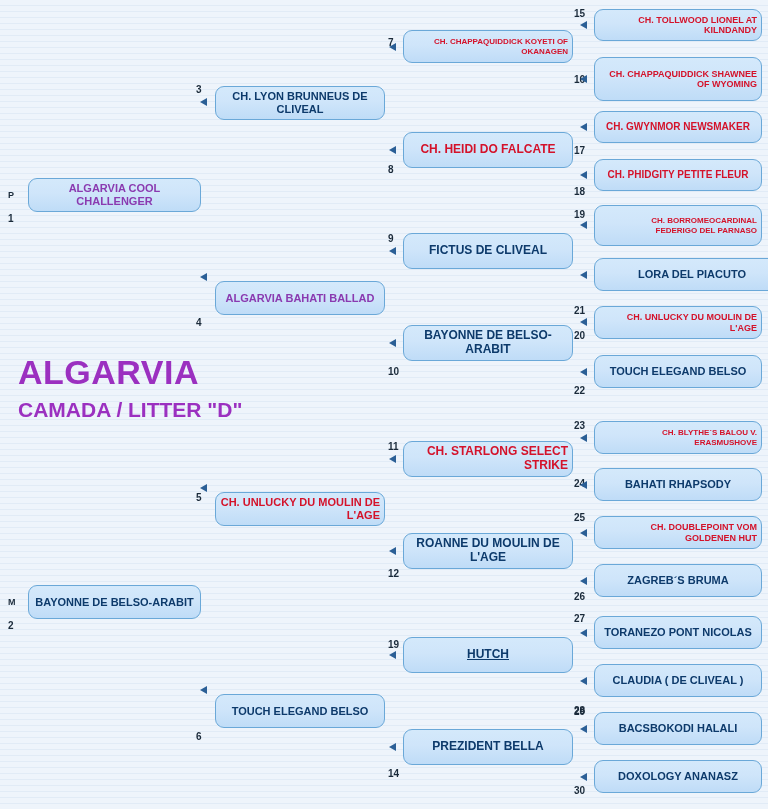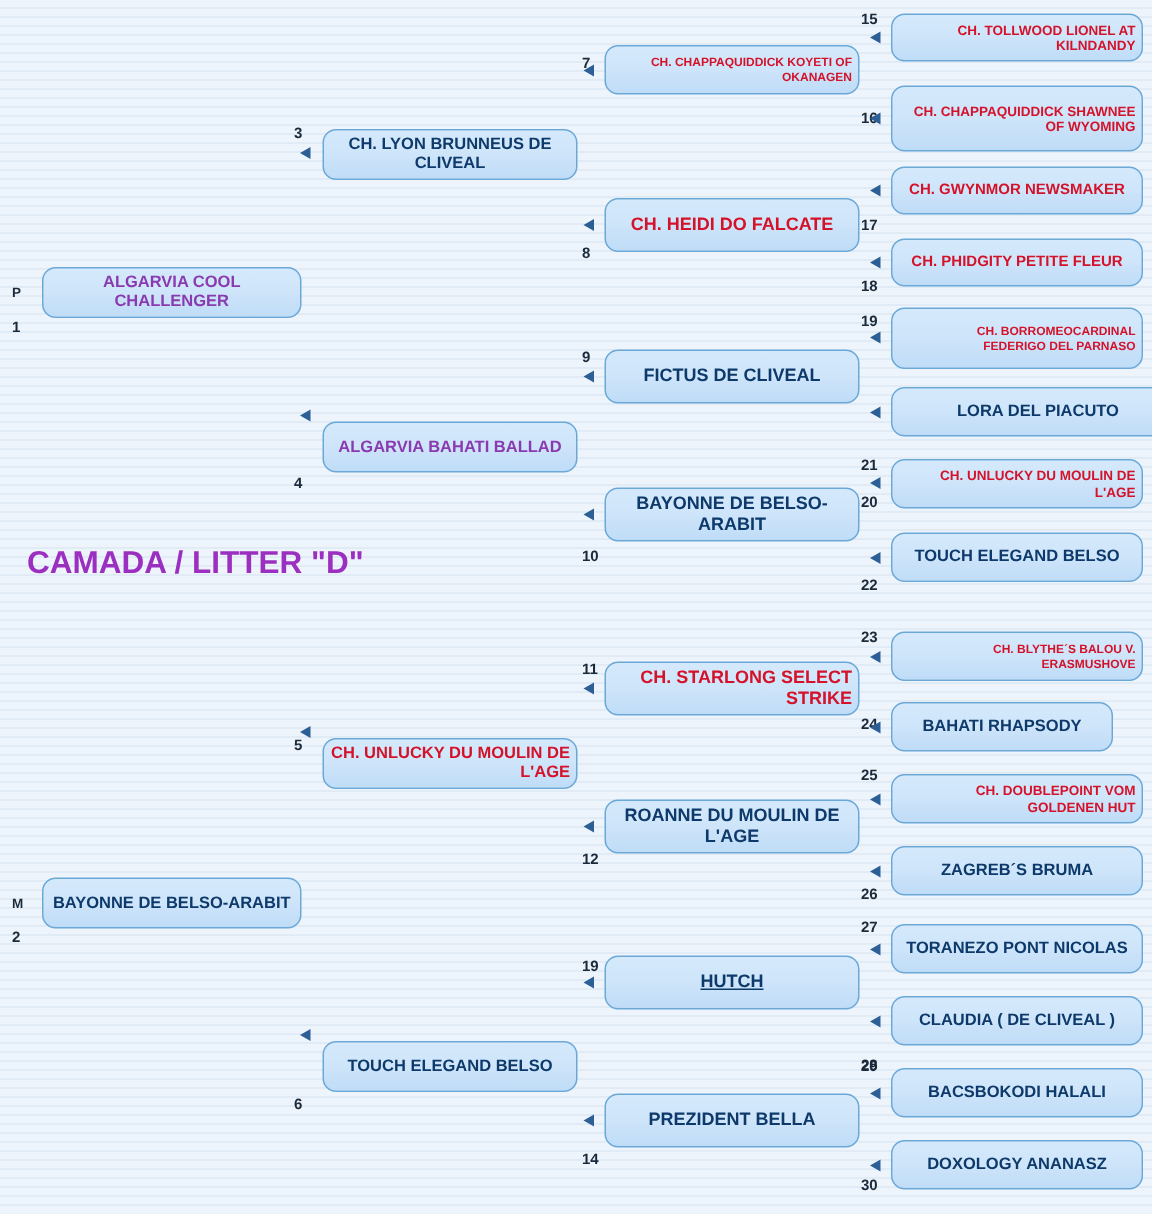--- a/index.html
+++ b/index.html
@@ -91,20 +91,21 @@
     border-bottom: 4px solid transparent;
     border-right: 7px solid #2b5f96;
   }
 </style>
 </head>
 <body>
 
 <div class="bg-texture"></div>
 
 <div class="title-block">
+  <div class="title-main">ALGARVIA</div>
   <div class="title-sub">CAMADA / LITTER  "D"</div>
 </div>
 
 <div class="gen-label" style="left:8px; top:190px;">P</div>
 <div class="num" style="left:8px; top:213px;">1</div>
 <div class="node s11 c-purple" style="left:28px; top:178px; width:173px; height:34px;">ALGARVIA COOL CHALLENGER</div>
 
 <div class="gen-label" style="left:8px; top:597px;">M</div>
 <div class="num" style="left:8px; top:620px;">2</div>
 <div class="node s11 c-dark" style="left:28px; top:585px; width:173px; height:34px;">BAYONNE DE BELSO-ARABIT</div>
@@ -187,21 +188,21 @@
 
 <div class="num" style="left:574px; top:385px;">22</div>
 <div class="node s11 c-dark" style="left:594px; top:355px; width:168px; height:33px;">TOUCH ELEGAND BELSO</div>
 <div class="arrow" style="left:580px; top:368px;"></div>
 
 <div class="num" style="left:574px; top:420px;">23</div>
 <div class="node s8 c-red" style="left:594px; top:421px; width:168px; height:33px;">CH. BLYTHE´S  BALOU V. ERASMUSHOVE</div>
 <div class="arrow" style="left:580px; top:434px;"></div>
 
 <div class="num" style="left:574px; top:478px;">24</div>
-<div class="node s11 c-dark" style="left:594px; top:468px; width:148px; height:33px;">BAHATI RHAPSODY</div>
+<div class="node s11 c-dark" style="left:594px; top:468px; width:168px; height:33px;">BAHATI RHAPSODY</div>
 <div class="arrow" style="left:580px; top:481px;"></div>
 
 <div class="num" style="left:574px; top:512px;">25</div>
 <div class="node s9 c-red" style="left:594px; top:516px; width:168px; height:33px;">CH. DOUBLEPOINT VOM GOLDENEN HUT</div>
 <div class="arrow" style="left:580px; top:529px;"></div>
 
 <div class="num" style="left:574px; top:591px;">26</div>
 <div class="node s11 c-dark" style="left:594px; top:564px; width:168px; height:33px;">ZAGREB´S BRUMA</div>
 <div class="arrow" style="left:580px; top:577px;"></div>
 

